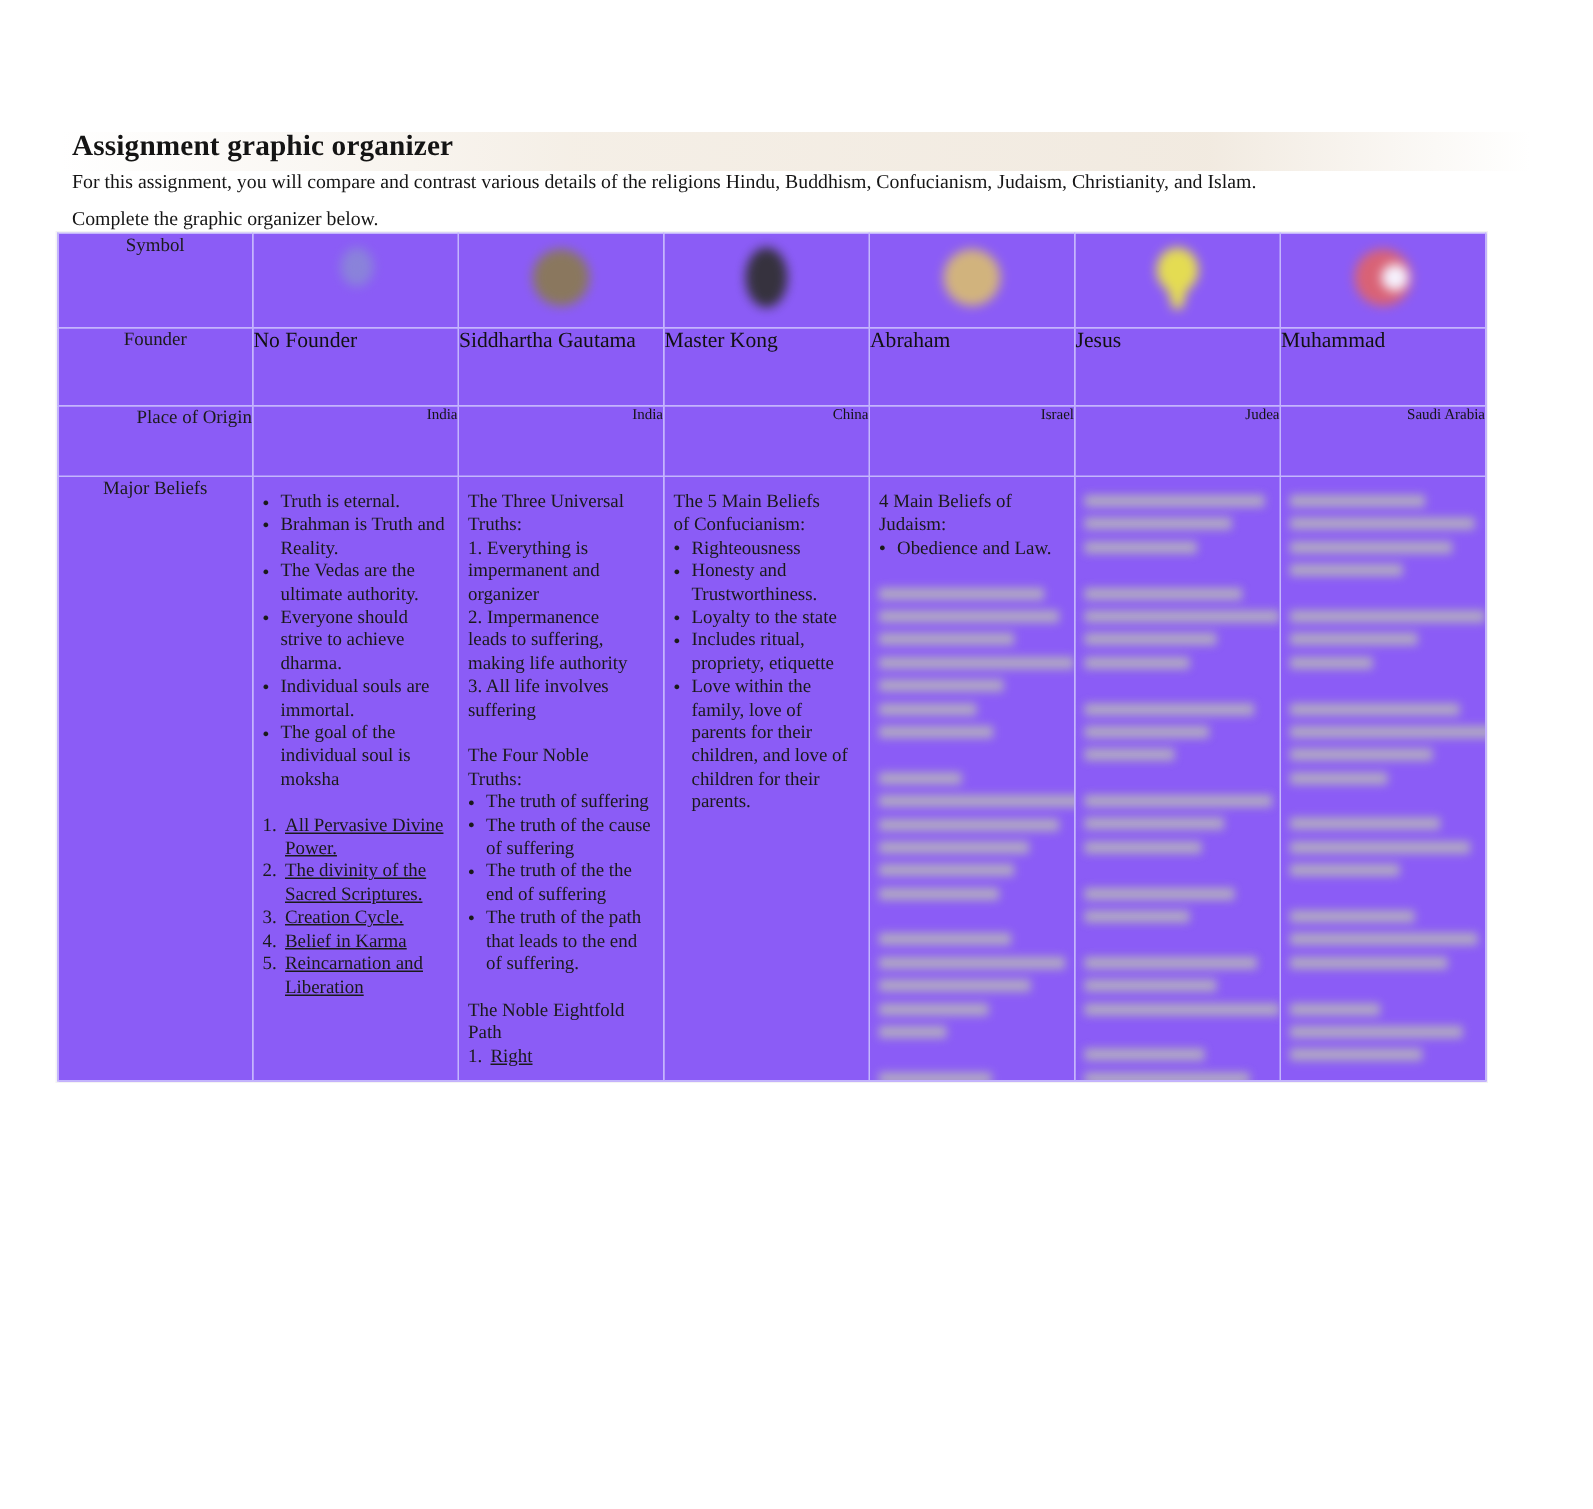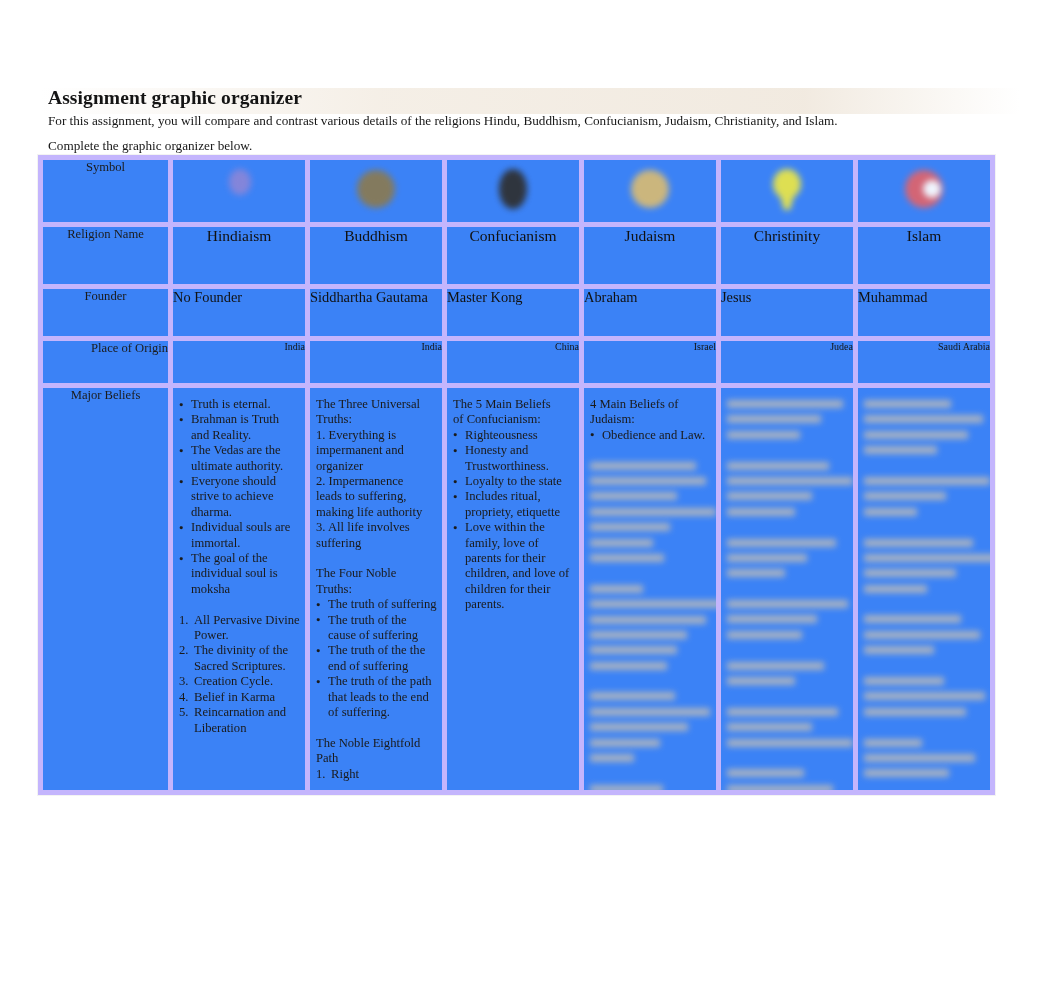--- a/index.html
+++ b/index.html
@@ -46,24 +46,24 @@
 
   
   #organizer-table {
     position: absolute;
     left: 38px; top: 155px;
     width: 952px;
     border-collapse: collapse;
     table-layout: fixed;
   }
   #organizer-table td {
-    border: 5px solid #c4b5fd;
+    border: 1px solid #c4b5fd;
     vertical-align: top;
     padding: 0;
-    background: #3b82f6;
+    background: #8b5cf6;
   }
   
   #organizer-table { box-shadow: 0 0 0 1px #f3f3f3; }
 
   col.c-label { width: 130px; }
   col.c-rel   { width: 137px; }
 
   
   .row-label {
     text-align: center;
@@ -136,20 +136,21 @@
     content: "\25CF";
     position: absolute; left: 0; top: -.5px;
     font-size: 7.4px;
     line-height: 15.4px;
   }
   ol.b-list { counter-reset: bnum; }
   ol.b-list > li {
     position: relative;
     padding-left: 15px;
     counter-increment: bnum;
+    text-decoration: underline;
   }
   ol.b-list > li::before {
     content: counter(bnum) ".";
     position: absolute; left: 0; top: 0;
   }
 
   
   .blurred {
     filter: blur(3.1px);
     color: #8d8d8d;
@@ -218,29 +219,20 @@
             </div>
           </td>
         <td class="sym-cell">
             <div class="sym-wrap">
               <span class="sym"><svg width="44" height="44" viewBox="0 0 44 44">
                   <circle cx="22" cy="22" r="19" fill="#e0636b"></circle>
                   <circle cx="30" cy="22" r="9" fill="#ffffff"></circle>
                 </svg></span>
             </div>
           </td>
-      </tr>
-      <tr class="name-row">
-        <td class="row-label">Religion Name</td>
-        <td class="rel-name">Hindiaism</td>
-        <td class="rel-name">Buddhism</td>
-        <td class="rel-name">Confucianism</td>
-        <td class="rel-name">Judaism</td>
-        <td class="rel-name">Christinity</td>
-        <td class="rel-name">Islam</td>
       </tr>
       <tr class="founder-row">
         <td class="row-label">Founder</td>
         <td class="founder">No Founder</td>
         <td class="founder">Siddhartha Gautama</td>
         <td class="founder">Master Kong</td>
         <td class="founder">Abraham</td>
         <td class="founder">Jesus</td>
         <td class="founder">Muhammad</td>
       </tr>

